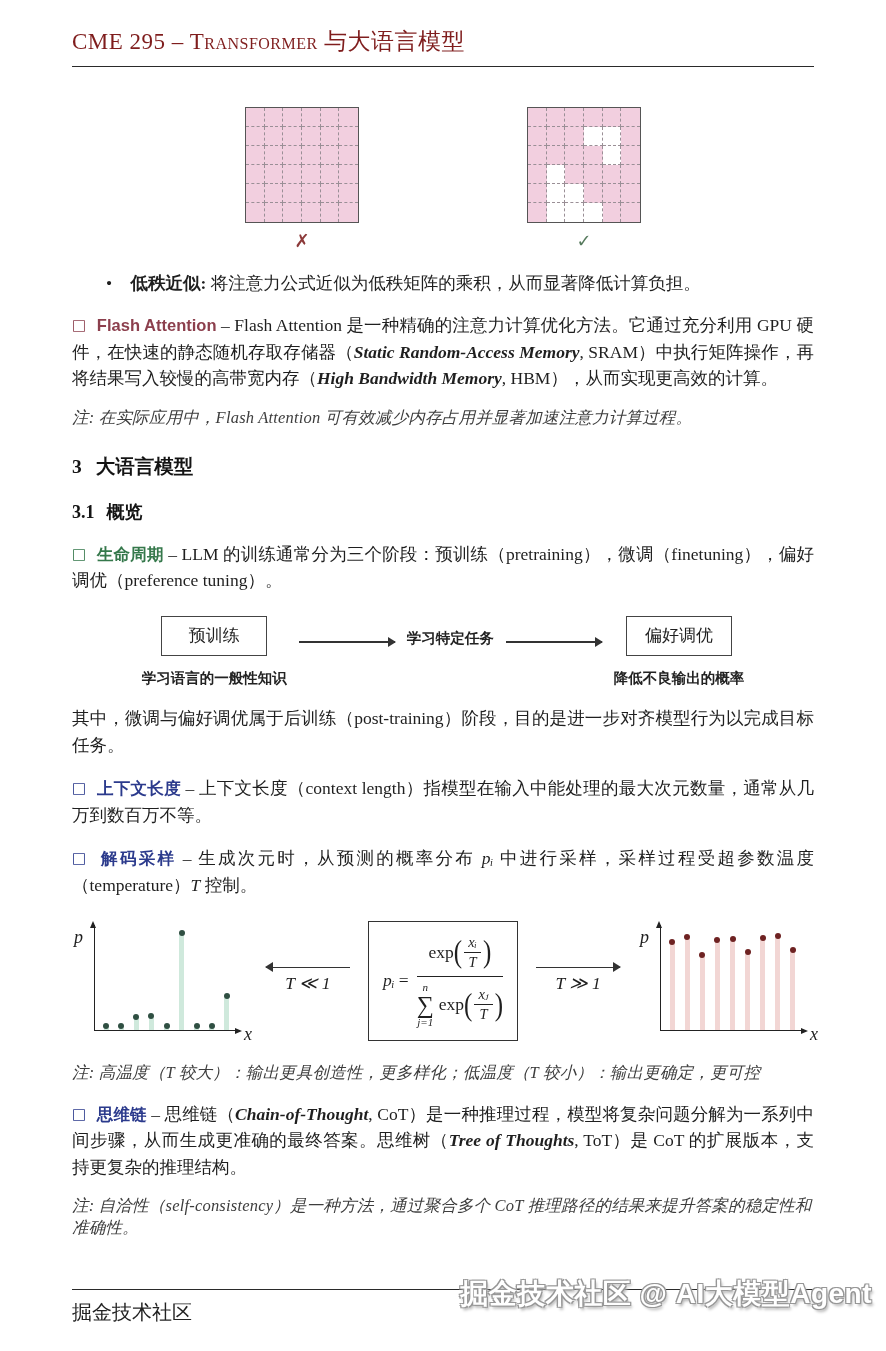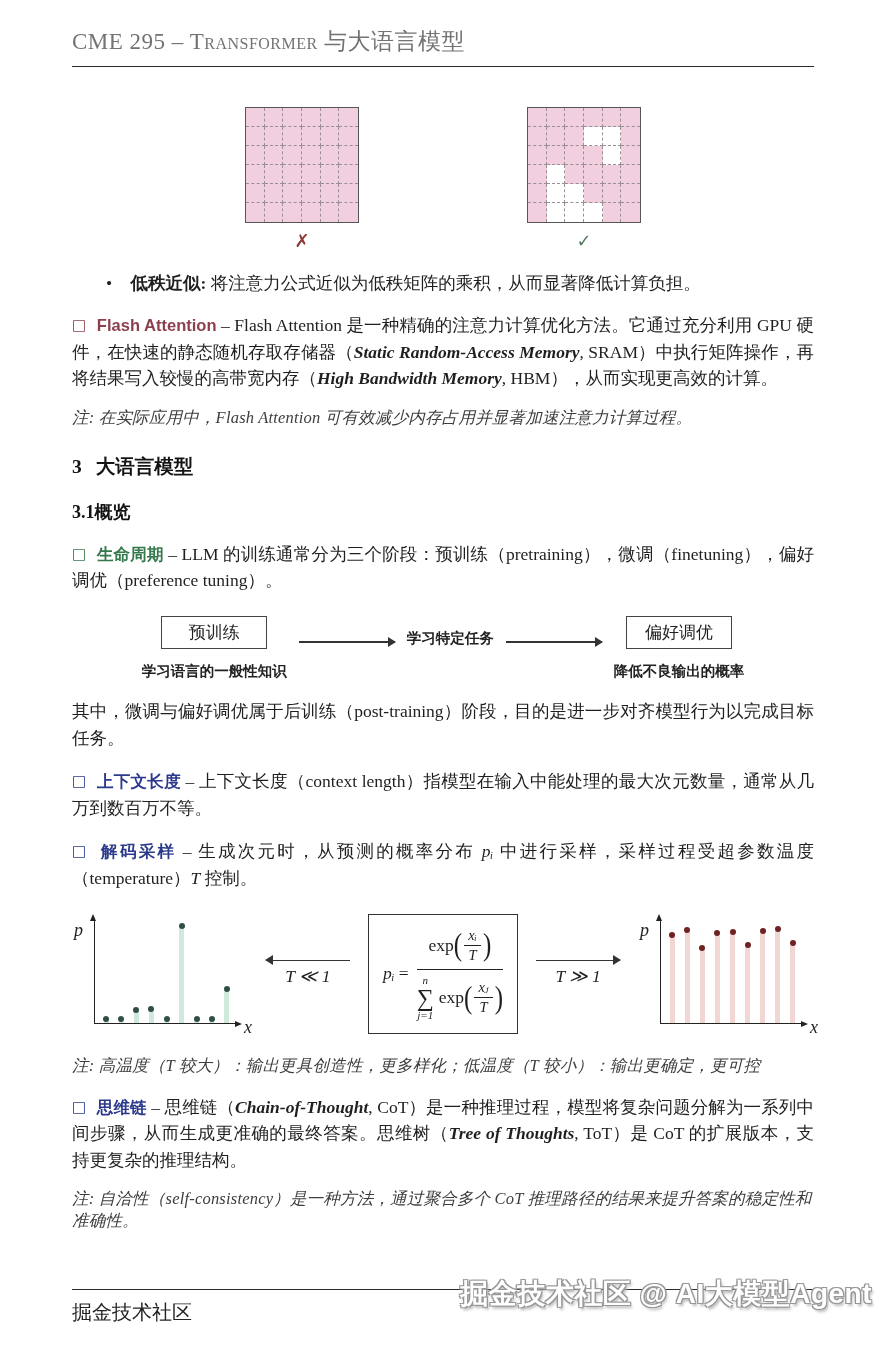--- a/index.html
+++ b/index.html
@@ -6,21 +6,21 @@
   html,body { background:#e9e9e9; }
   .page {
     position:relative; width:886px; height:1351px; margin:0 auto;
     background:#ffffff; overflow:hidden;
     font-family:"Liberation Serif","DejaVu Serif",serif;
     color:#1f1f1f;
   }
   .content { padding:26px 72px 0 72px; }
 
   
-  .doc-title { font-size:23px; font-variant:small-caps; letter-spacing:.5px; color:#737373; }
+  .doc-title { font-size:23px; font-variant:small-caps; letter-spacing:.5px; color:#7f1d1d; }
   .head-rule { border:none; border-top:1.6px solid #2a2a2a; margin-top:9px; }
 
   
   .matrix-row { display:flex; justify-content:center; gap:168px; margin-top:40px; }
   .matrix-col { display:flex; flex-direction:column; align-items:center; }
   .grid6 {
     width:114px; height:116px; border:1.8px solid #555; background:#fff;
     display:grid; grid-template-columns:repeat(6,1fr); grid-template-rows:repeat(6,1fr);
   }
   .grid6 .cell { border-right:1px dashed #9a8f96; border-bottom:1px dashed #9a8f96; }
@@ -40,27 +40,27 @@
   .term { font-family:"Liberation Sans","DejaVu Sans",sans-serif; font-weight:bold; font-size:16.5px; }
   .red  { color:#8c3f4d; }
   .blue { color:#2b3a8c; }
   .green{ color:#35784b; }
   .note { margin-top:15px; font-size:16.5px; font-style:italic; color:#3d3d3d; letter-spacing:.2px; }
   em.lat { font-style:italic; font-weight:bold; }
   .mvar { font-style:italic; }
 
   h2.sec { font-size:19.5px; margin-top:24px; color:#141414; font-family:"Liberation Serif",serif; }
   h3.subsec { font-size:18px; margin-top:20px; color:#141414; }
-  .sec-num { margin-right:14px; } .subsec-num { }
+  .sec-num { margin-right:14px; } .subsec-num { margin-right:12px; }
 
   
   .flow { display:flex; justify-content:center; align-items:flex-start; margin-top:22px; }
   .stage { display:flex; flex-direction:column; align-items:center; }
   .stage-box {
-    width:106px; height:33px; border:1.6px solid #444; display:flex;
+    width:106px; height:40px; border:1.6px solid #444; display:flex;
     align-items:center; justify-content:center; font-size:17px; background:#fff;
   }
   .stage-cap { margin-top:13px; font-size:14.5px; font-weight:600; white-space:nowrap; color:#222; }
   .harrow { position:relative; height:1.8px; background:#333; }
   .harrow.right::after { content:''; position:absolute; right:-1px; top:-4.2px; width:0; height:0;
     border:5px solid transparent; border-left:8px solid #333; border-right:0; }
   .harrow.left::before { content:''; position:absolute; left:-1px; top:-4.2px; width:0; height:0;
     border:5px solid transparent; border-right:8px solid #333; border-left:0; }
   .flow-arrow { width:96px; margin:25px 12px 0 12px; }
 

